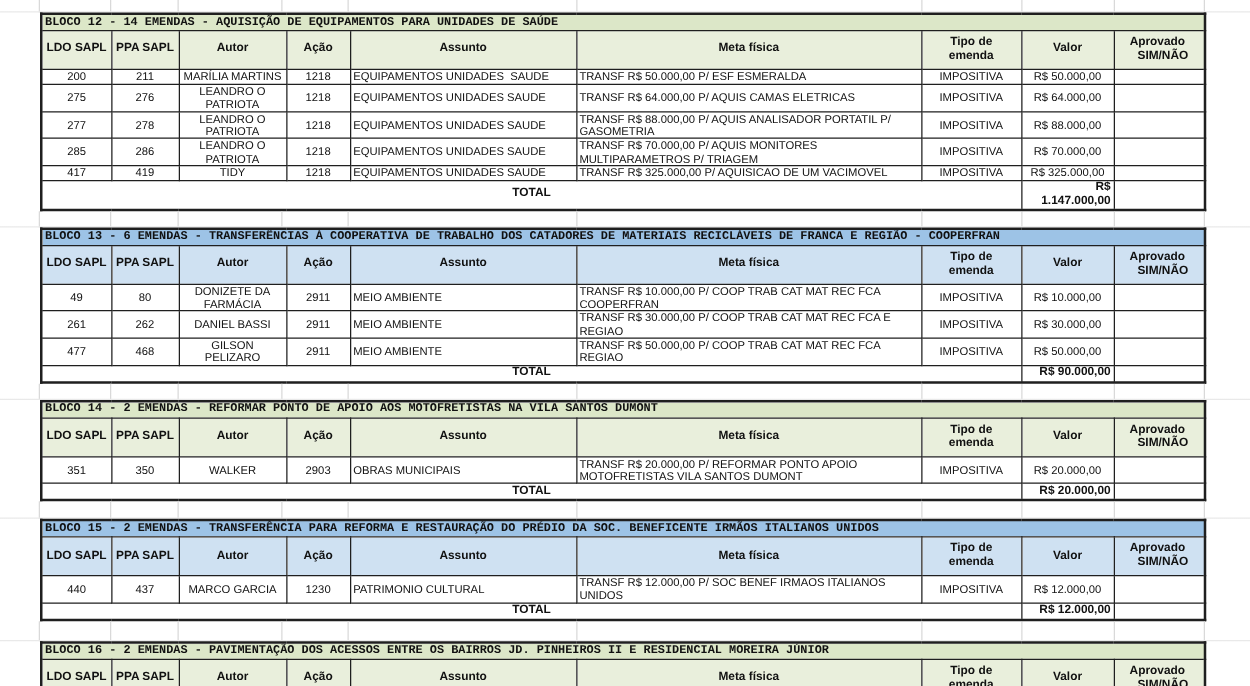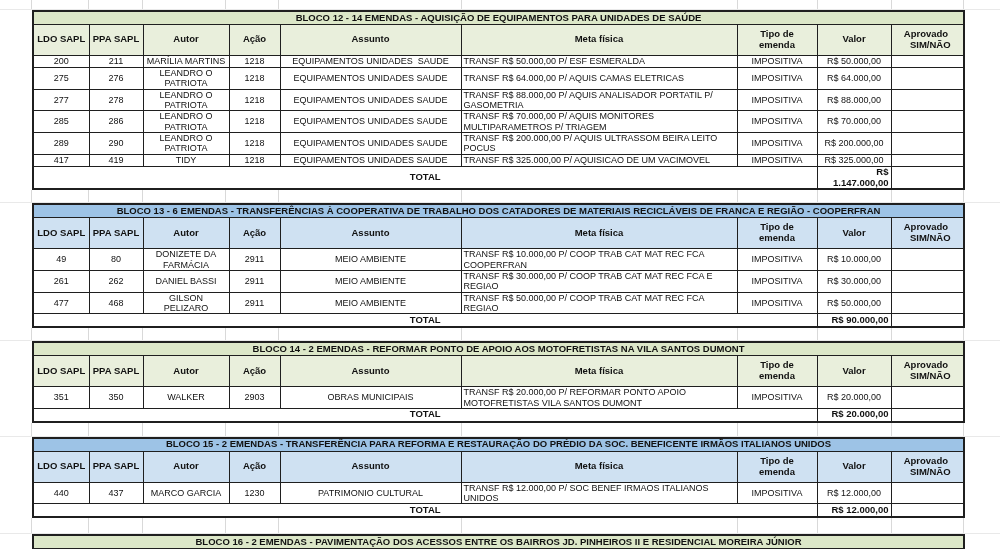--- a/index.html
+++ b/index.html
@@ -34,34 +34,34 @@
   table.block td, table.block th{
     border:1px solid #1f1f1f;
     padding:0 2px;vertical-align:middle;
     font-size:9px;line-height:1.15;height:11px;
     overflow:hidden;
   }
   .col-ldo{width:56px;} .col-ppa{width:54px;} .col-autor{width:86px;}
   .col-acao{width:51px;} .col-assunto{width:181px;} .col-meta{width:276px;}
   .col-tipo{width:80px;} .col-valor{width:74px;} .col-aprov{width:73px;}
   tr.title-row td{
-    height:12px;font-weight:bold;font-size:9.5px;text-align:center;
-    padding:0 15px;white-space:nowrap;
+    height:12px;font-weight:bold;font-size:9.5px;text-align:left;
+    padding:0 2px;white-space:nowrap;font-family:Liberation Mono, monospace;
   }
   .green tr.title-row td{background:#dce7c8;}
   .blue  tr.title-row td{background:#9dc3e6;}
   tr.head-row th{height:19px;font-size:9.5px;font-weight:bold;text-align:center;}
   .green tr.head-row th{background:#e9efdc;}
   .blue  tr.head-row th{background:#cfe1f2;}
   .tipo-wrap{max-width:46px;margin:4px auto;}
   .aprov-wrap{overflow:hidden;}
   .aprov-l1{display:block;text-align:right;position:relative;left:-13px;white-space:nowrap;}
   .aprov-l2{display:block;text-align:center;position:relative;left:3px;white-space:nowrap;}
   td.c{text-align:center;}
-  td.assunto{text-align:center;white-space:pre-wrap;}
+  td.assunto{white-space:pre-wrap;}
   td.meta{text-align:left;white-space:pre-wrap;}
   tr.total-row td{height:12px;font-weight:bold;font-size:9.5px;}
   tr.total-row td.total-label{text-align:center;}
   tr.total-row td.total-value{text-align:right;}
 </style>
 </head>
 <body>
 
 <div class="spacer sp-top"></div>
 
@@ -139,31 +139,20 @@
         <td class="c">286</td>
         <td class="c">LEANDRO O PATRIOTA</td>
         <td class="c">1218</td>
         <td class="assunto">EQUIPAMENTOS UNIDADES SAUDE</td>
         <td class="meta">TRANSF R$ 70.000,00 P/ AQUIS MONITORES MULTIPARAMETROS P/ TRIAGEM</td>
         <td class="c">IMPOSITIVA</td>
         <td class="c">R$ 70.000,00</td>
         <td class="c"></td>
       </tr>
       <tr>
-        <td class="c">289</td>
-        <td class="c">290</td>
-        <td class="c">LEANDRO O PATRIOTA</td>
-        <td class="c">1218</td>
-        <td class="assunto">EQUIPAMENTOS UNIDADES SAUDE</td>
-        <td class="meta">TRANSF R$ 200.000,00 P/ AQUIS ULTRASSOM BEIRA LEITO POCUS</td>
-        <td class="c">IMPOSITIVA</td>
-        <td class="c">R$ 200.000,00</td>
-        <td class="c"></td>
-      </tr>
-      <tr>
         <td class="c">417</td>
         <td class="c">419</td>
         <td class="c">TIDY</td>
         <td class="c">1218</td>
         <td class="assunto">EQUIPAMENTOS UNIDADES SAUDE</td>
         <td class="meta">TRANSF R$ 325.000,00 P/ AQUISICAO DE UM VACIMOVEL</td>
         <td class="c">IMPOSITIVA</td>
         <td class="c">R$ 325.000,00</td>
         <td class="c"></td>
       </tr>

